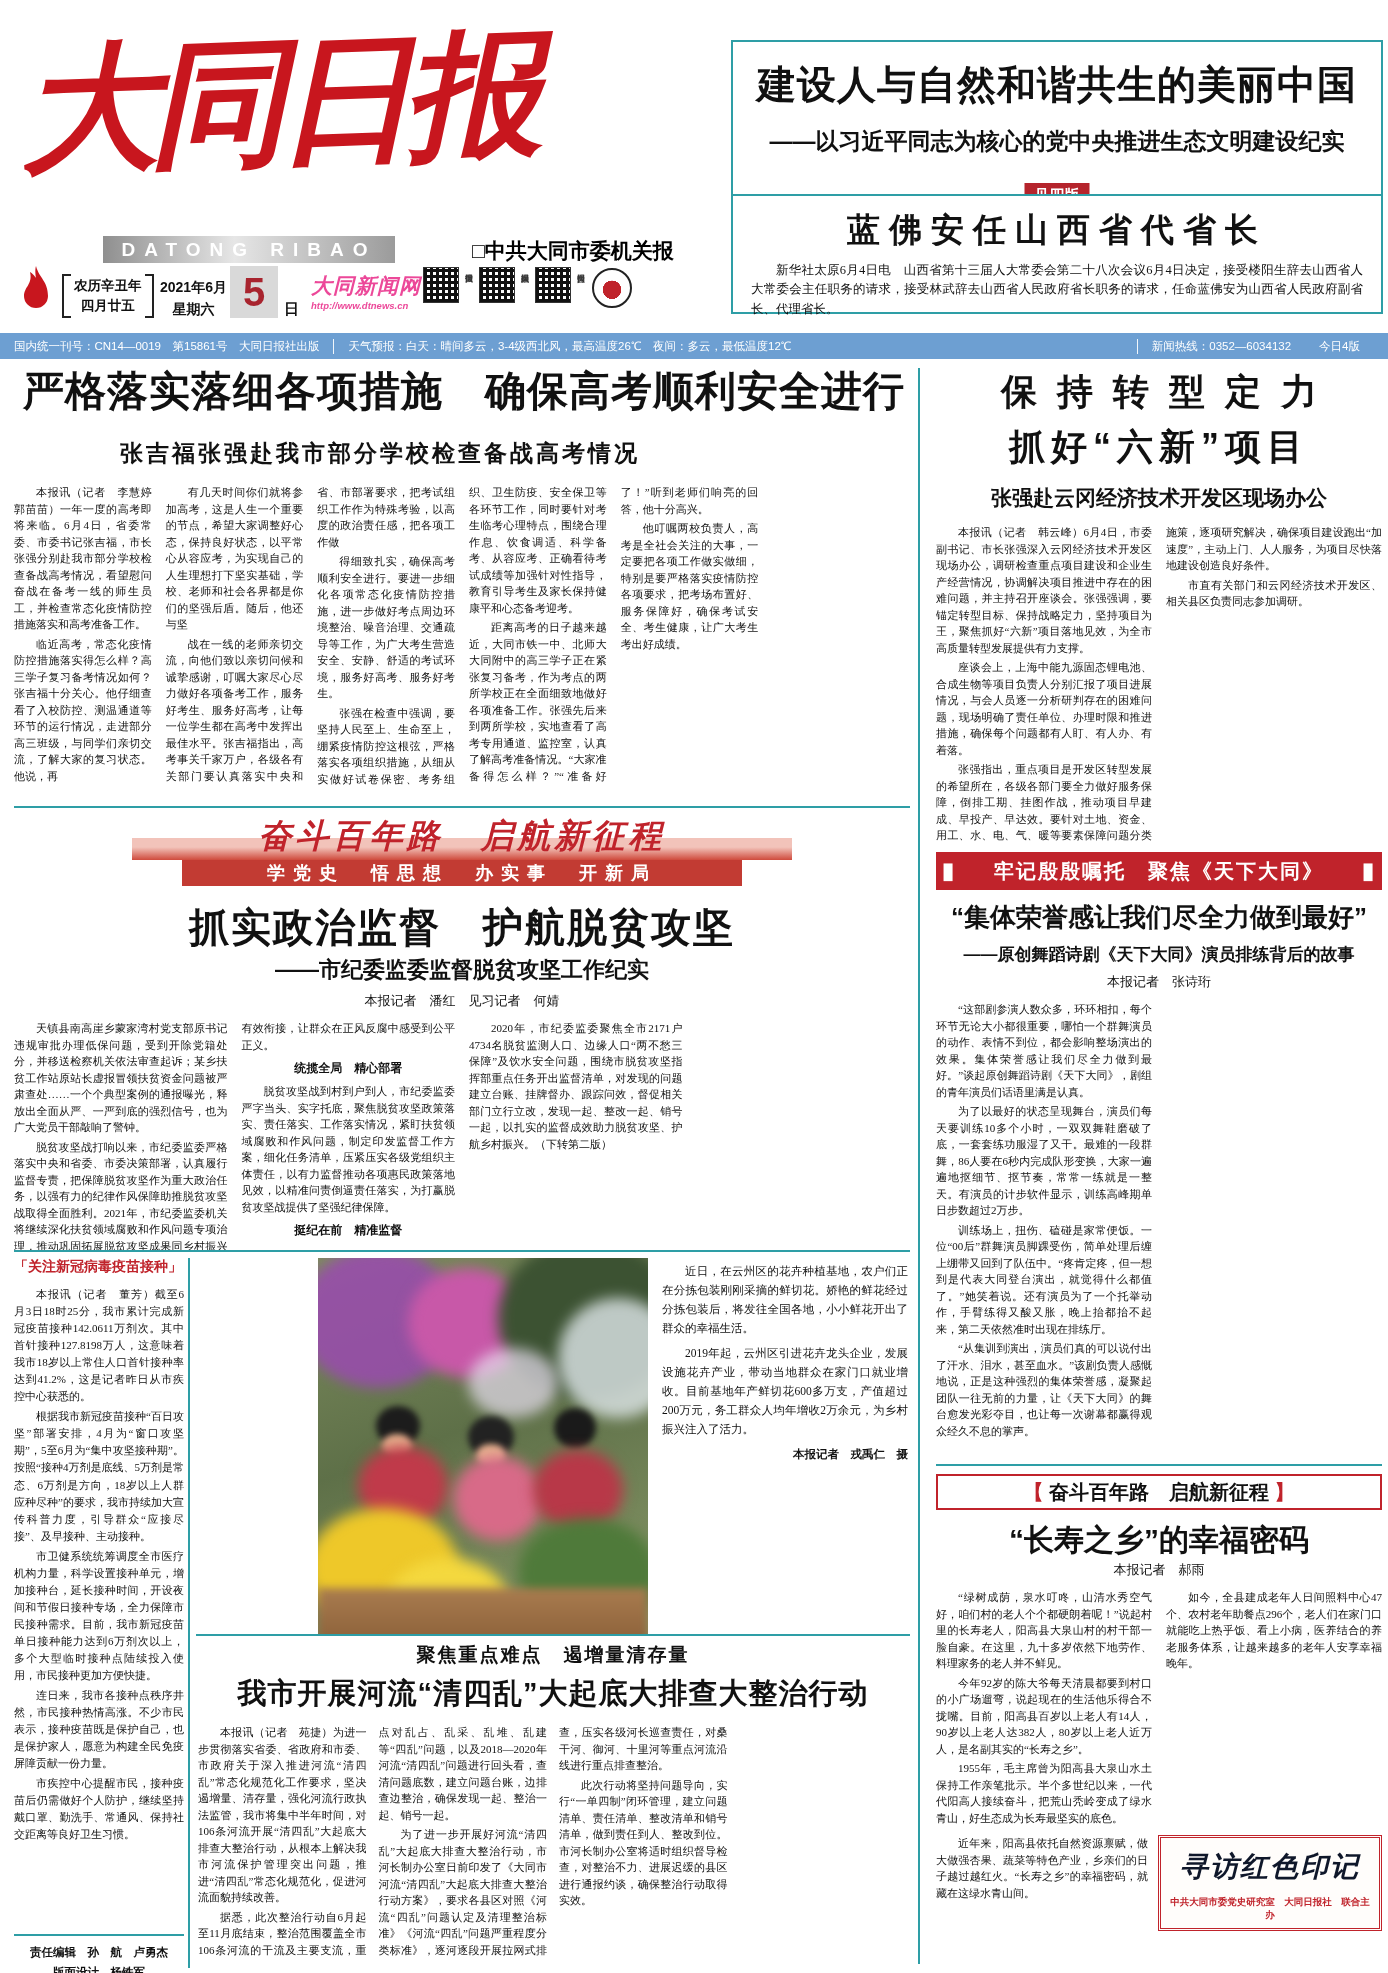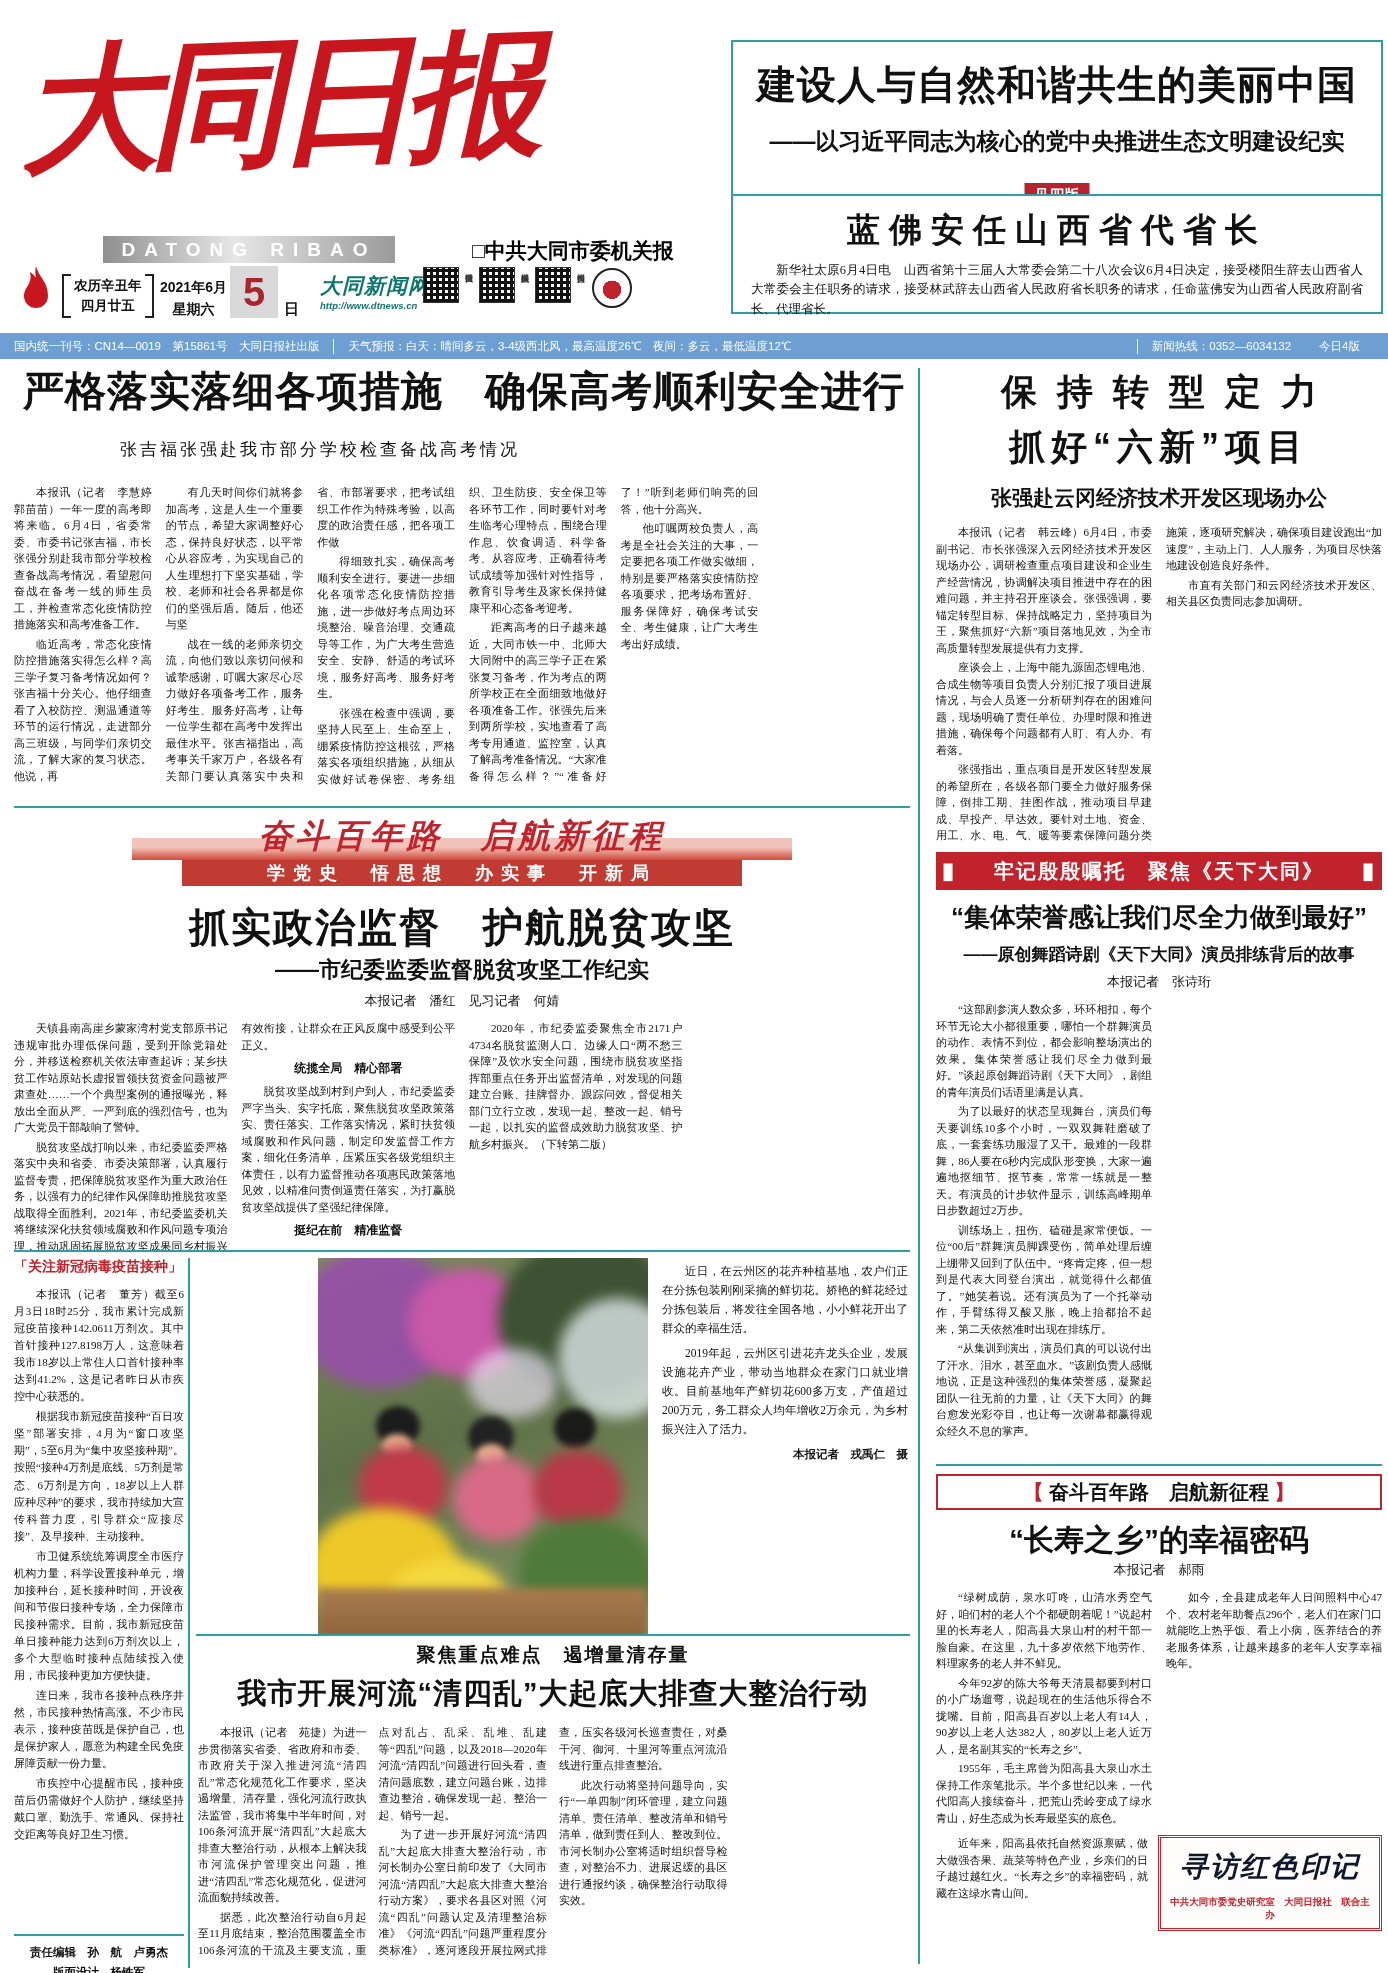--- a/index.html
+++ b/index.html
@@ -19,21 +19,21 @@
   .organ{left:472px;top:237px;font-size:21px;font-weight:700;color:#000;}
   .flame{left:18px;top:266px;}
   .lunar{left:62px;top:274px;display:flex;align-items:center;gap:3px;}
   .brk{width:7px;height:40px;border:2.5px solid #222;}
   .brk.l{border-right:none;} .brk.r{border-left:none;}
   .lunar .txt{font-size:13.5px;font-weight:700;line-height:1.5;text-align:center;}
   .dcol{left:160px;top:276px;font-size:14px;font-weight:700;line-height:1.6;text-align:center;}
   .dayb{left:230px;top:266px;width:48px;height:52px;background:#d9d9d9;color:#a8242e;
         font-size:40px;font-weight:700;text-align:center;line-height:52px;}
   .dayu{left:284px;top:300px;font-size:15px;font-weight:700;}
-  .sitelogo{left:320px;top:272px;color:#0f766e;}
+  .sitelogo{left:311px;top:272px;color:#ec4899;}
   .sitelogo .nm{font-size:21px;font-weight:900;font-style:italic;letter-spacing:1px;}
   .sitelogo .url{font-size:9.5px;font-weight:700;font-style:italic;}
   .qrs{left:424px;top:268px;display:flex;gap:6px;align-items:flex-start;}
   .qr{width:34px;height:34px;background:
       repeating-linear-gradient(0deg,#111 0 3px,transparent 3px 6px),
       repeating-linear-gradient(90deg,#111 0 3px,#fff 3px 6px);outline:1px solid #333;}
   .qrlab{writing-mode:vertical-rl;font-size:8px;line-height:1;color:#333;margin-right:2px;}
   .emblem{width:36px;height:36px;border:2px solid #222;border-radius:50%;
       background:radial-gradient(circle at 50% 55%, #c0232b 0 34%, transparent 35%);}
   .infobar{left:0;top:333px;width:1388px;height:26px;background:#6d9fd2;color:#fff;
@@ -47,21 +47,21 @@
   .box1 h1{margin:16px 8px 0;font-size:39px;font-weight:900;letter-spacing:1px;}
   .box1 .sub{margin-top:14px;font-size:23px;font-weight:700;}
   .badge{position:absolute;left:50%;bottom:-14px;transform:translateX(-50%);
       background:#b5242c;color:#fff;font-size:15px;font-weight:700;padding:3px 10px;}
   .box2{left:731px;top:194px;width:648px;height:116px;}
   .box2 h2{margin:12px 0 0;text-align:center;font-size:33px;font-weight:900;letter-spacing:9px;}
   .box2 .bd{margin:8px 18px 0;font-size:12.5px;line-height:1.55;text-align:justify;text-indent:2em;}
   
   .lead-h1{left:16px;top:364px;width:896px;text-align:center;font-size:41px;font-weight:900;
       letter-spacing:1px;white-space:nowrap;}
-  .lead-sub{left:120px;top:438px;font-size:17px;font-weight:400;letter-spacing:3px;}
+  .lead-sub{left:120px;top:438px;font-size:23px;font-weight:700;letter-spacing:3px;}
   .cols{column-gap:14px;column-fill:auto;font-size:11px;line-height:1.5;text-align:justify;}
   .cols p{margin:0 0 3px;text-indent:2em;}
   .cross{font-family:"Liberation Sans",sans-serif;font-weight:700;text-align:center !important;
       text-indent:0 !important;margin:6px 0 !important;font-size:12px;}
   .lead-body{left:14px;top:484px;width:896px;height:316px;columns:6;}
   
   .sixnew{left:936px;top:368px;width:446px;text-align:center;}
   .sixnew .l1{font-size:36px;font-weight:900;letter-spacing:20px;text-indent:20px;}
   .sixnew .l2{font-size:36px;font-weight:900;letter-spacing:6px;margin-top:6px;}
   .sixnew .sub{font-size:21px;font-weight:700;margin-top:12px;}

